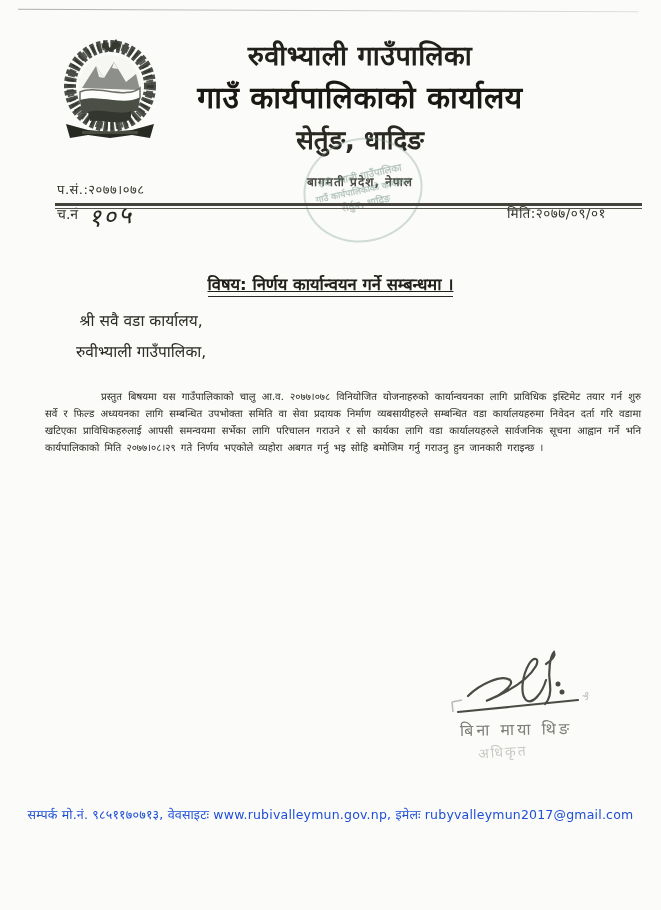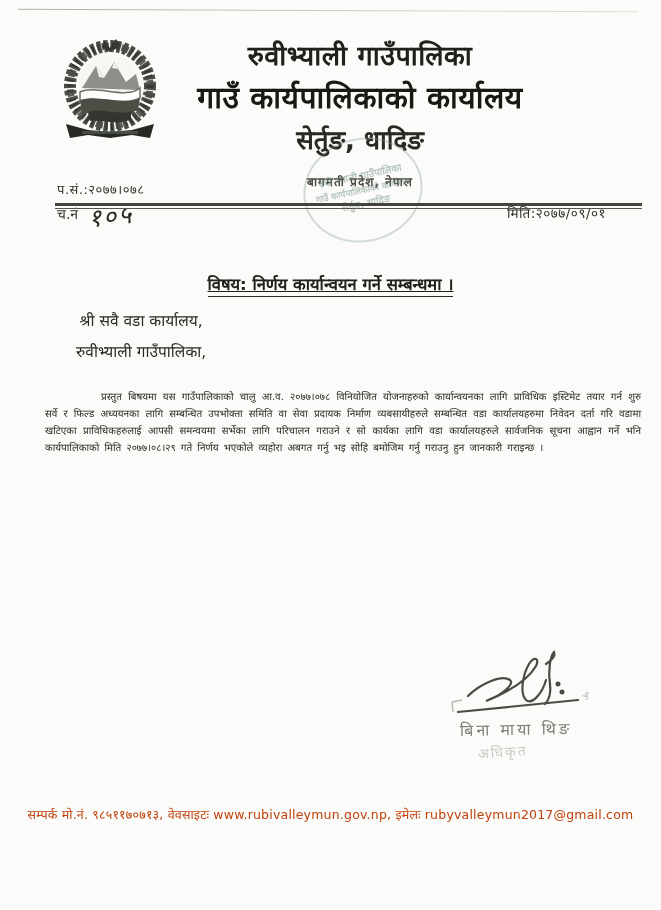--- a/index.html
+++ b/index.html
@@ -66,21 +66,21 @@
     color:rgba(96,96,90,.8); white-space:nowrap; transform:rotate(-1deg);
   }
   .stamp-title {
     position:absolute; left:38px; top:92px; font-size:14px; letter-spacing:2px;
     color:rgba(120,120,115,.38); transform:rotate(-4deg);
   }
   .stray-mark { position:absolute; left:582px; top:690px; color:rgba(140,140,134,.5); font-size:11px; transform:rotate(10deg); }
   
   .footer {
     position:absolute; left:0; top:806px; width:100%; text-align:center;
-    font-size:12.5px; color:#c2410c; letter-spacing:.2px;
+    font-size:12.5px; color:#1d4ed8; letter-spacing:.2px;
   }
 </style>
 </head>
 <body>
 
 <div class="scan-line-top"></div>
 
 <div class="emblem">
   <svg width="116" height="112" viewBox="0 0 116 112" xmlns="http://www.w3.org/2000/svg">
 

